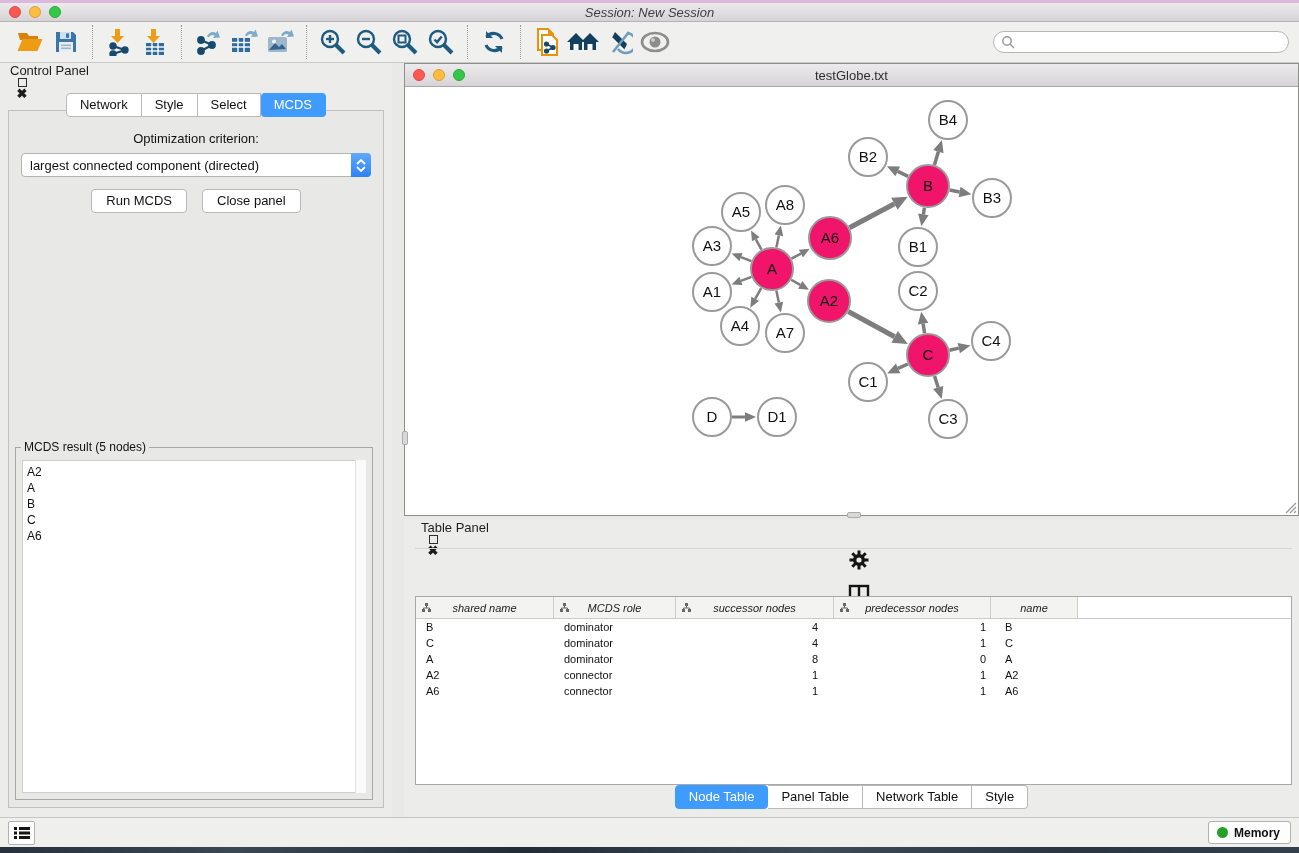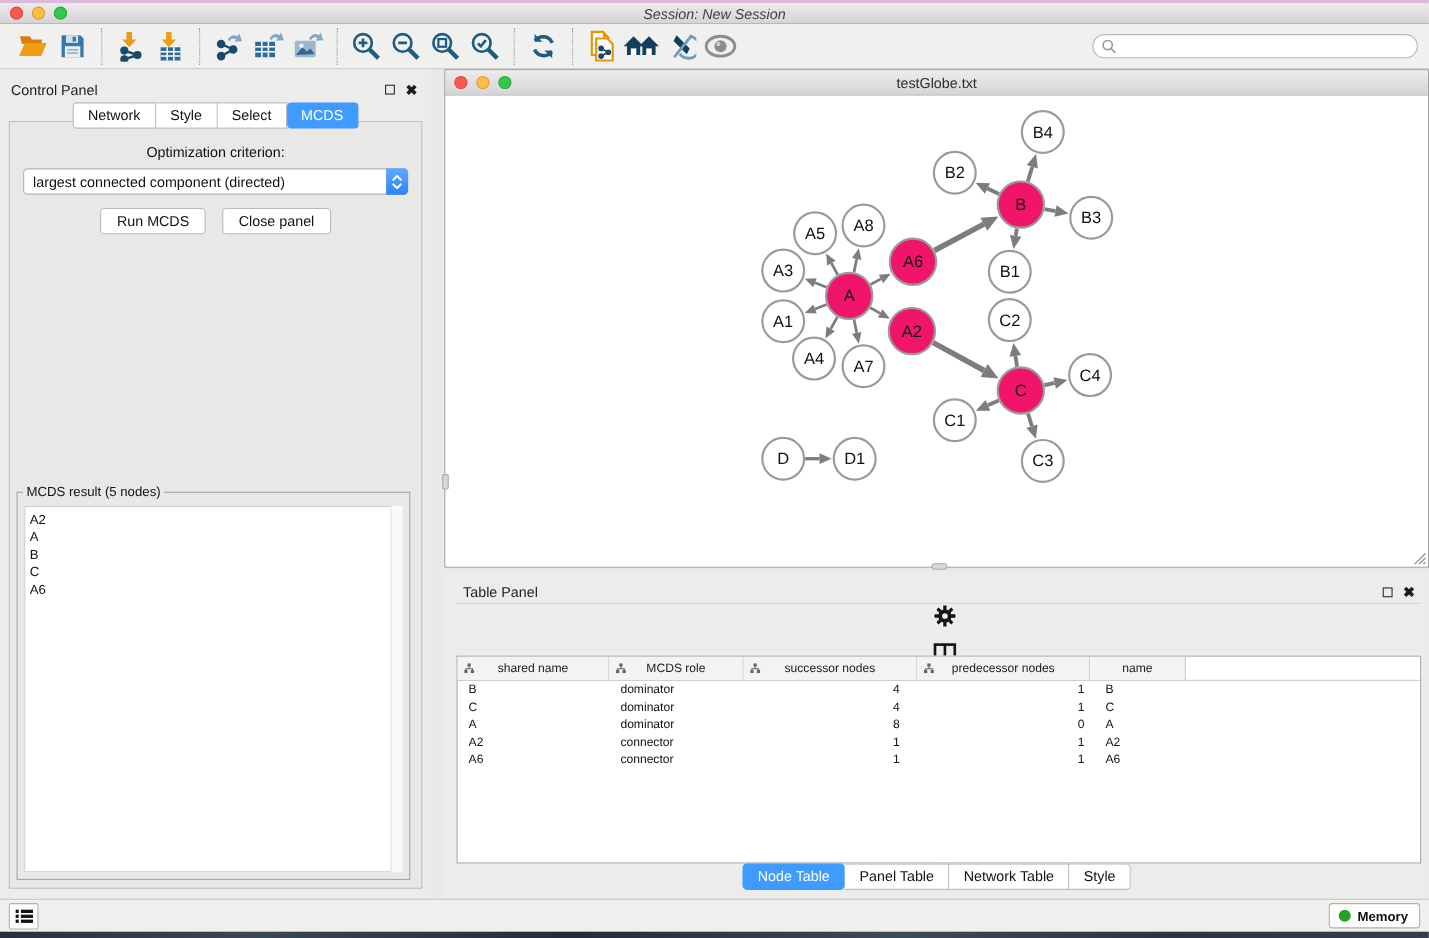--- a/index.html
+++ b/index.html
@@ -24,21 +24,21 @@
     border-bottom:1px solid #c9c9c7; display:flex; align-items:center; padding-left:12px; }
   .tbtn { width:36px; height:32px; display:flex; align-items:center; justify-content:center; cursor:default; }
   .tsep { width:1px; height:34px; border-left:1px dotted #9a9a9a; margin:0 8px; }
   .tb-spacer { flex:1; }
   .searchbox { width:296px; height:22px; border:1px solid #b7b7b5; border-radius:12px; background:#fff;
     display:flex; align-items:center; padding-left:7px; margin-right:10px; }
   .searchbox input { border:none; outline:none; flex:1; font-size:12px; background:transparent; height:18px; }
 
   
   .control-panel { position:absolute; left:0; top:63px; width:392px; height:754px; background:#ececea; }
-  .panel-head { height:26px; display:flex; align-items:flex-end; padding:0 10px; }
+  .panel-head { height:26px; display:flex; align-items:flex-start; padding:0 10px;flex-direction:column; }
   .panel-head .ph-title { font-size:13px; color:#1d1d1d; flex:1; }
   .winbtn { display:flex; align-items:center; justify-content:center; width:16px; height:16px; margin-left:4px; }
   .float-glyph { width:9px; height:9px; border:1.5px solid #2e2e2e; background:transparent; }
   .close-glyph { font-size:13px; font-weight:bold; color:#1c1c1c; line-height:1; }
   .cp-tabs { display:flex; justify-content:center; margin-top:4px; position:relative; z-index:2; }
   .seg-tab { font-size:13px; color:#111; background:#fff; border:1px solid #b9b9b9; border-left:none;
     padding:3px 13px 4px; cursor:default; }
   .seg-tab:first-child { border-left:1px solid #b9b9b9; border-radius:4px 0 0 4px; }
   .seg-tab:last-child { border-radius:0 4px 4px 0; }
   .seg-tab.active { background:#3f9bfd; border-color:#3f9bfd; color:#fff; border-radius:4px; }
@@ -82,21 +82,21 @@
   .table-panel { position:absolute; left:404px; top:520px; width:895px; height:297px; background:#ececea; }
   .tp-toolbar { position:absolute; left:11px; right:7px; top:28px; height:43px;
     border-top:1px solid #d6d6d4; display:flex; align-items:center; gap:13px; padding-left:10px;flex-direction:column; }
   .tp-btn { display:flex; align-items:center; justify-content:center; width:26px; height:26px; }
   .tp-btn.disabled { opacity:.42; }
   .fx-label { font-family:"Liberation Serif", serif; font-style:italic; font-size:19px; color:#aeaeac; }
   .tp-table { position:absolute; left:11px; right:7px; top:76px; height:189px; background:#fff;
     border:1px solid #a8a8a6; overflow:hidden; }
   .tp-header { display:flex; height:22px; border-bottom:1px solid #c9c9c7; background:#fff; }
   .tp-hcell { background:#f3f3f1; border-right:1px solid #cccccb; display:flex; align-items:center;
-    justify-content:center; gap:5px; font-size:11px; color:#1a1a1a; position:relative; }
+    justify-content:center; gap:5px; font-size:11px; color:#1a1a1a; position:relative;font-style:italic; }
   .tp-hcell .hicon { position:absolute; left:6px; }
   .tp-row { display:flex; height:16px; align-items:center; font-size:11px; color:#111; }
   .tp-cell { overflow:hidden; white-space:nowrap; }
   .tp-cell.al { text-align:left; padding-left:10px; }
   .tp-cell.ar { text-align:right; }
   .tp-tabs { position:absolute; left:0; right:0; bottom:8px; display:flex; justify-content:center; }
 
   
   .statusbar { position:absolute; left:0; top:817px; width:100%; height:30px; background:#efefed;
     border-top:1px solid #c6c6c4; display:flex; align-items:center; justify-content:space-between;

